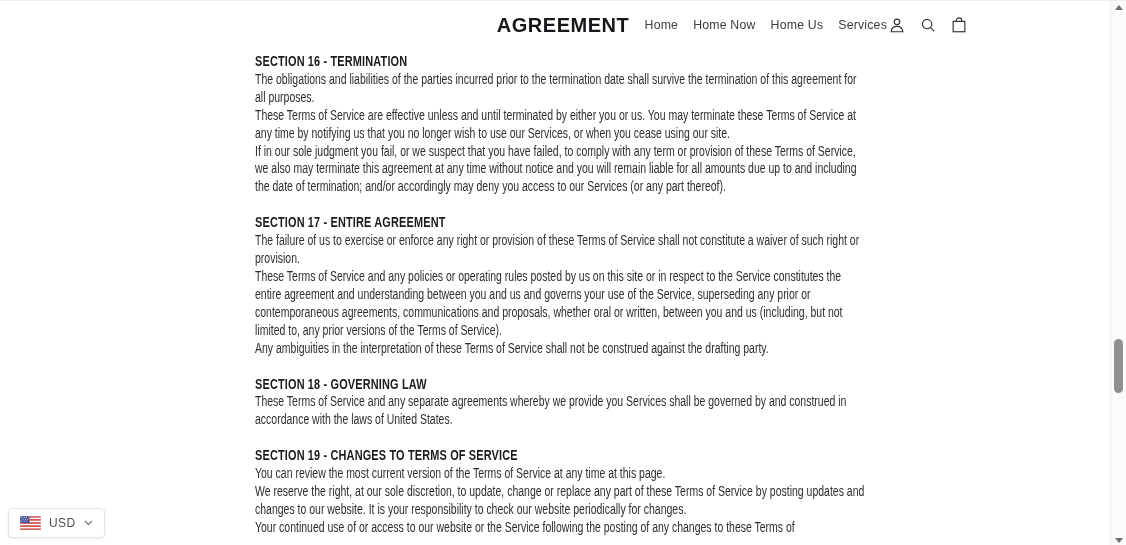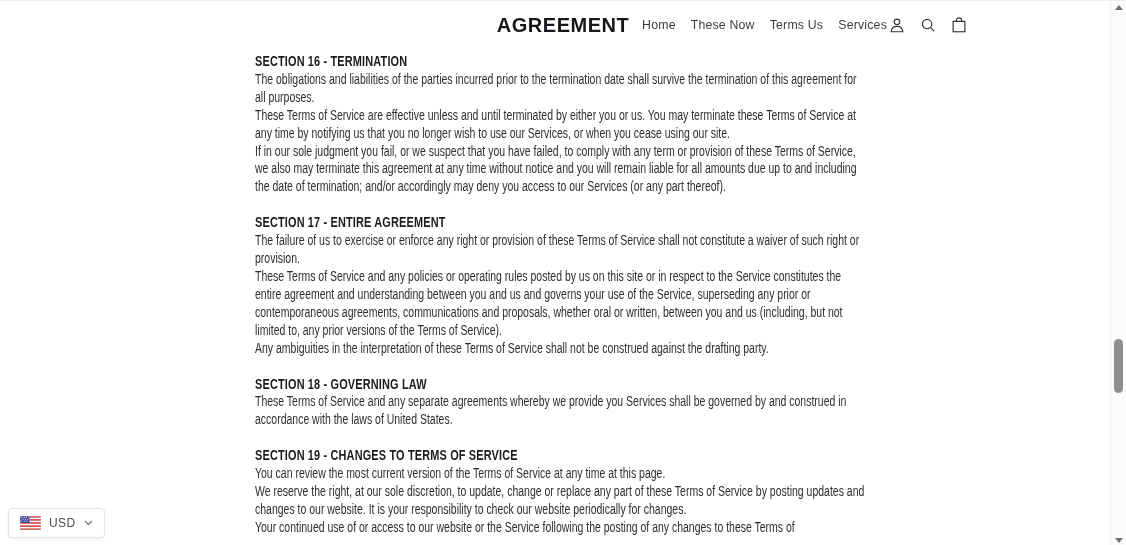--- a/index.html
+++ b/index.html
@@ -130,22 +130,22 @@
     cursor: grab;
   }
 </style>
 </head>
 <body>
 
 <header class="site-header">
   <div class="header-inner">
     <nav class="main-nav">
       <a>Home</a>
-      <a>These Now</a>
-      <a>Terms Us</a>
+      <a>Home Now</a>
+      <a>Home Us</a>
       <a>Services</a>
     </nav>
     <div class="logo">AGREEMENT</div>
     <div class="header-icons">
       <span class="hicon">
         <svg width="18" height="18" viewBox="0 0 20 20" fill="none" stroke="#303236" stroke-width="1.3">
           <circle cx="10" cy="6.5" r="3.1"></circle>
           <path d="M3.5 17.5 C4 12.8 7 11.5 10 11.5 C13 11.5 16 12.8 16.5 17.5 Z"></path>
         </svg>
       </span>

